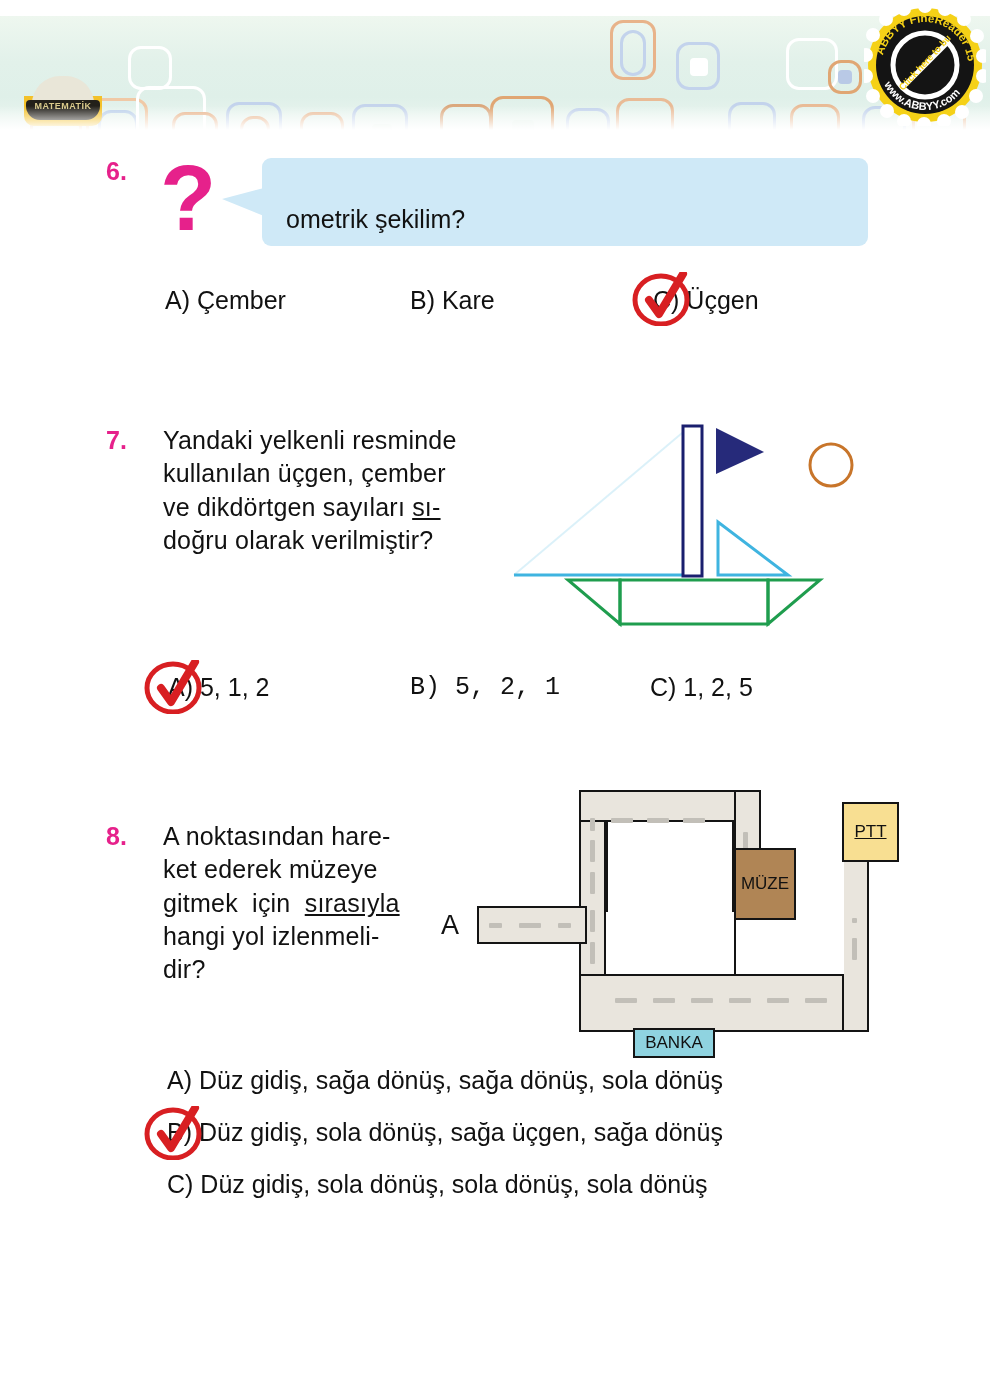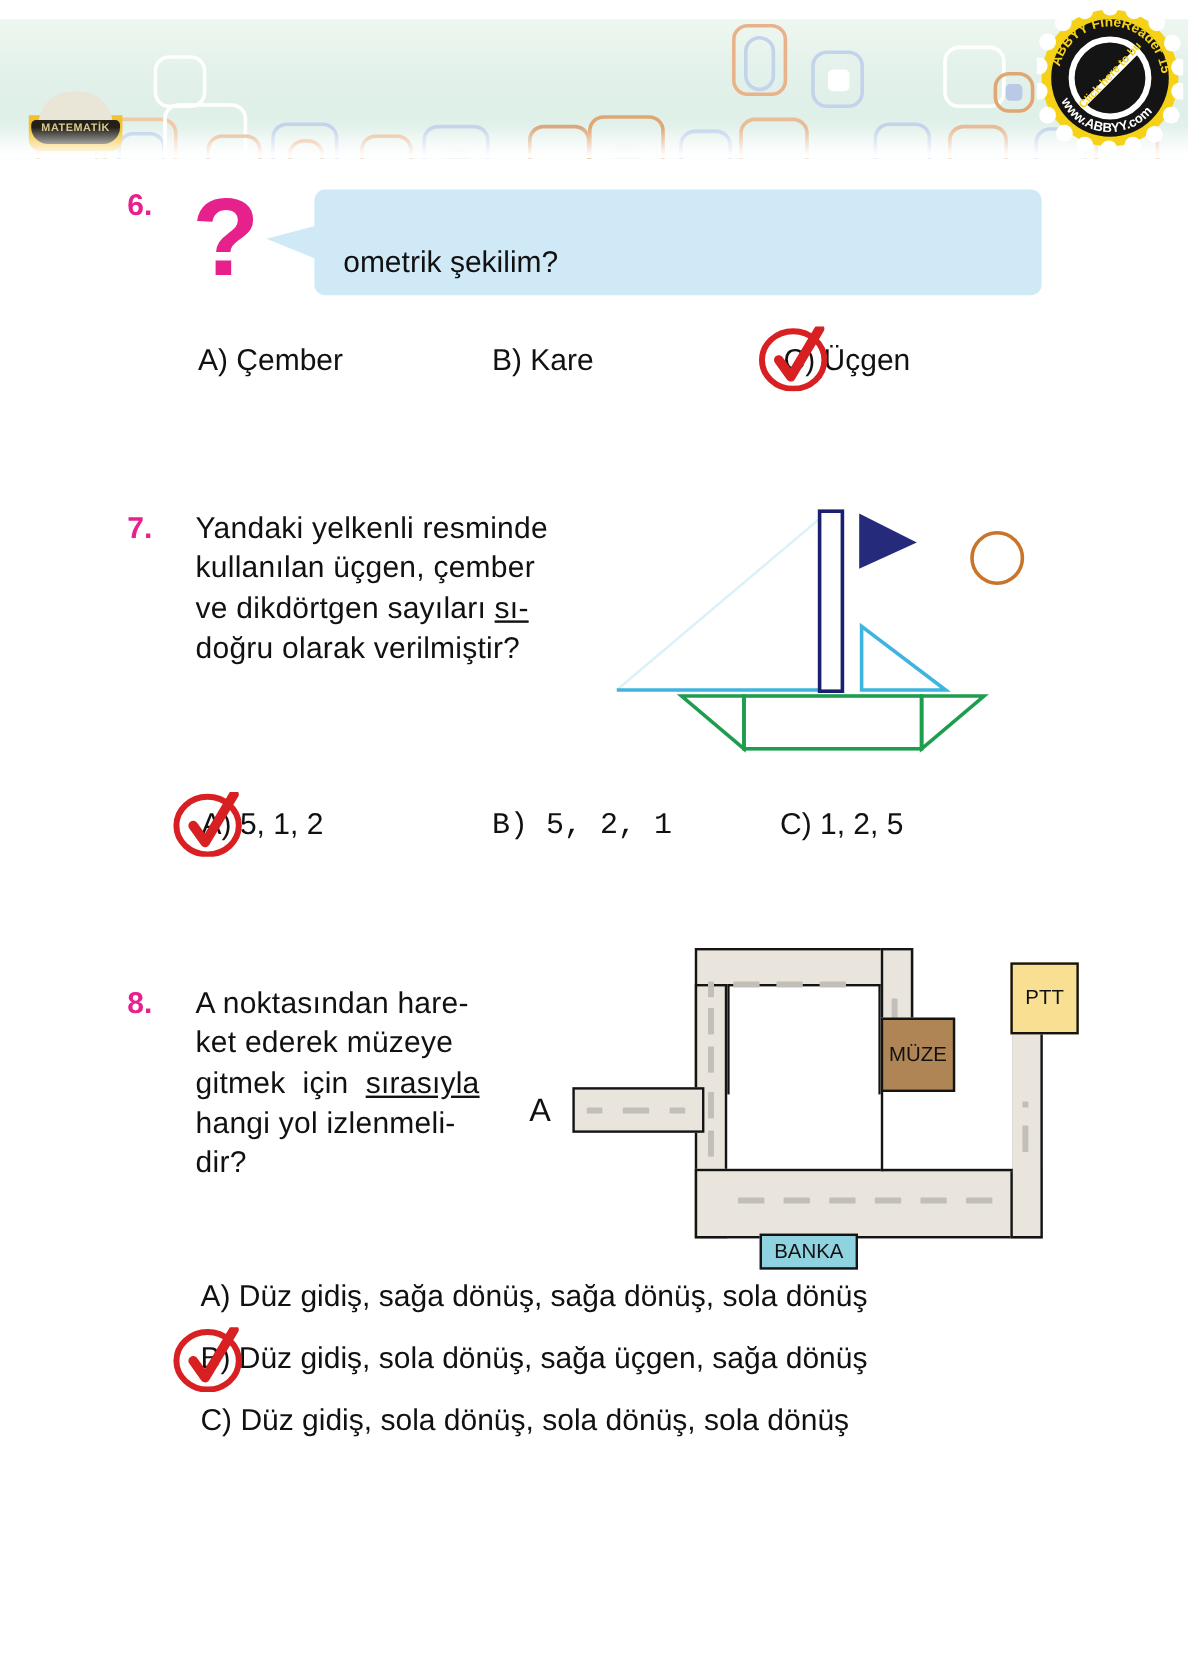--- a/index.html
+++ b/index.html
@@ -286,24 +286,24 @@
     <div class="dash" style="left:268px; top:42px; width:5px; height:20px;"></div>
     <div class="dash" style="left:140px; top:208px; width:22px; height:5px;"></div>
     <div class="dash" style="left:178px; top:208px; width:22px; height:5px;"></div>
     <div class="dash" style="left:216px; top:208px; width:22px; height:5px;"></div>
     <div class="dash" style="left:254px; top:208px; width:22px; height:5px;"></div>
     <div class="dash" style="left:292px; top:208px; width:22px; height:5px;"></div>
     <div class="dash" style="left:330px; top:208px; width:22px; height:5px;"></div>
     <div class="dash" style="left:377px; top:148px; width:5px; height:22px;"></div>
     <div class="dash" style="left:377px; top:128px; width:5px; height:5px;"></div>
 
-    <div class="bldg" style="left:259px; top:58px; width:62px; height:62px; background:#b08555;">
+    <div class="bldg" style="left:259px; top:58px; width:62px; height:72px; background:#b08555;">
       <span>MÜZE</span>
     </div>
-    <div class="bldg" style="left:367px; top:12px; width:57px; height:60px; background:#f8df92;">
+    <div class="bldg" style="left:367px; top:12px; width:57px; height:60px; background:#f8df92;text-decoration:underline;">
       <span>PTT</span>
     </div>
     <div class="bldg" style="left:158px; top:238px; width:82px; height:30px; background:#8fd3e0;">
       <span>BANKA</span>
     </div>
 
     <div class="ptA">A</div>
   </div>
 
   <div class="opt" style="left:167px; top:1066px;">A) Düz gidiş, sağa dönüş, sağa dönüş, sola dönüş</div>

